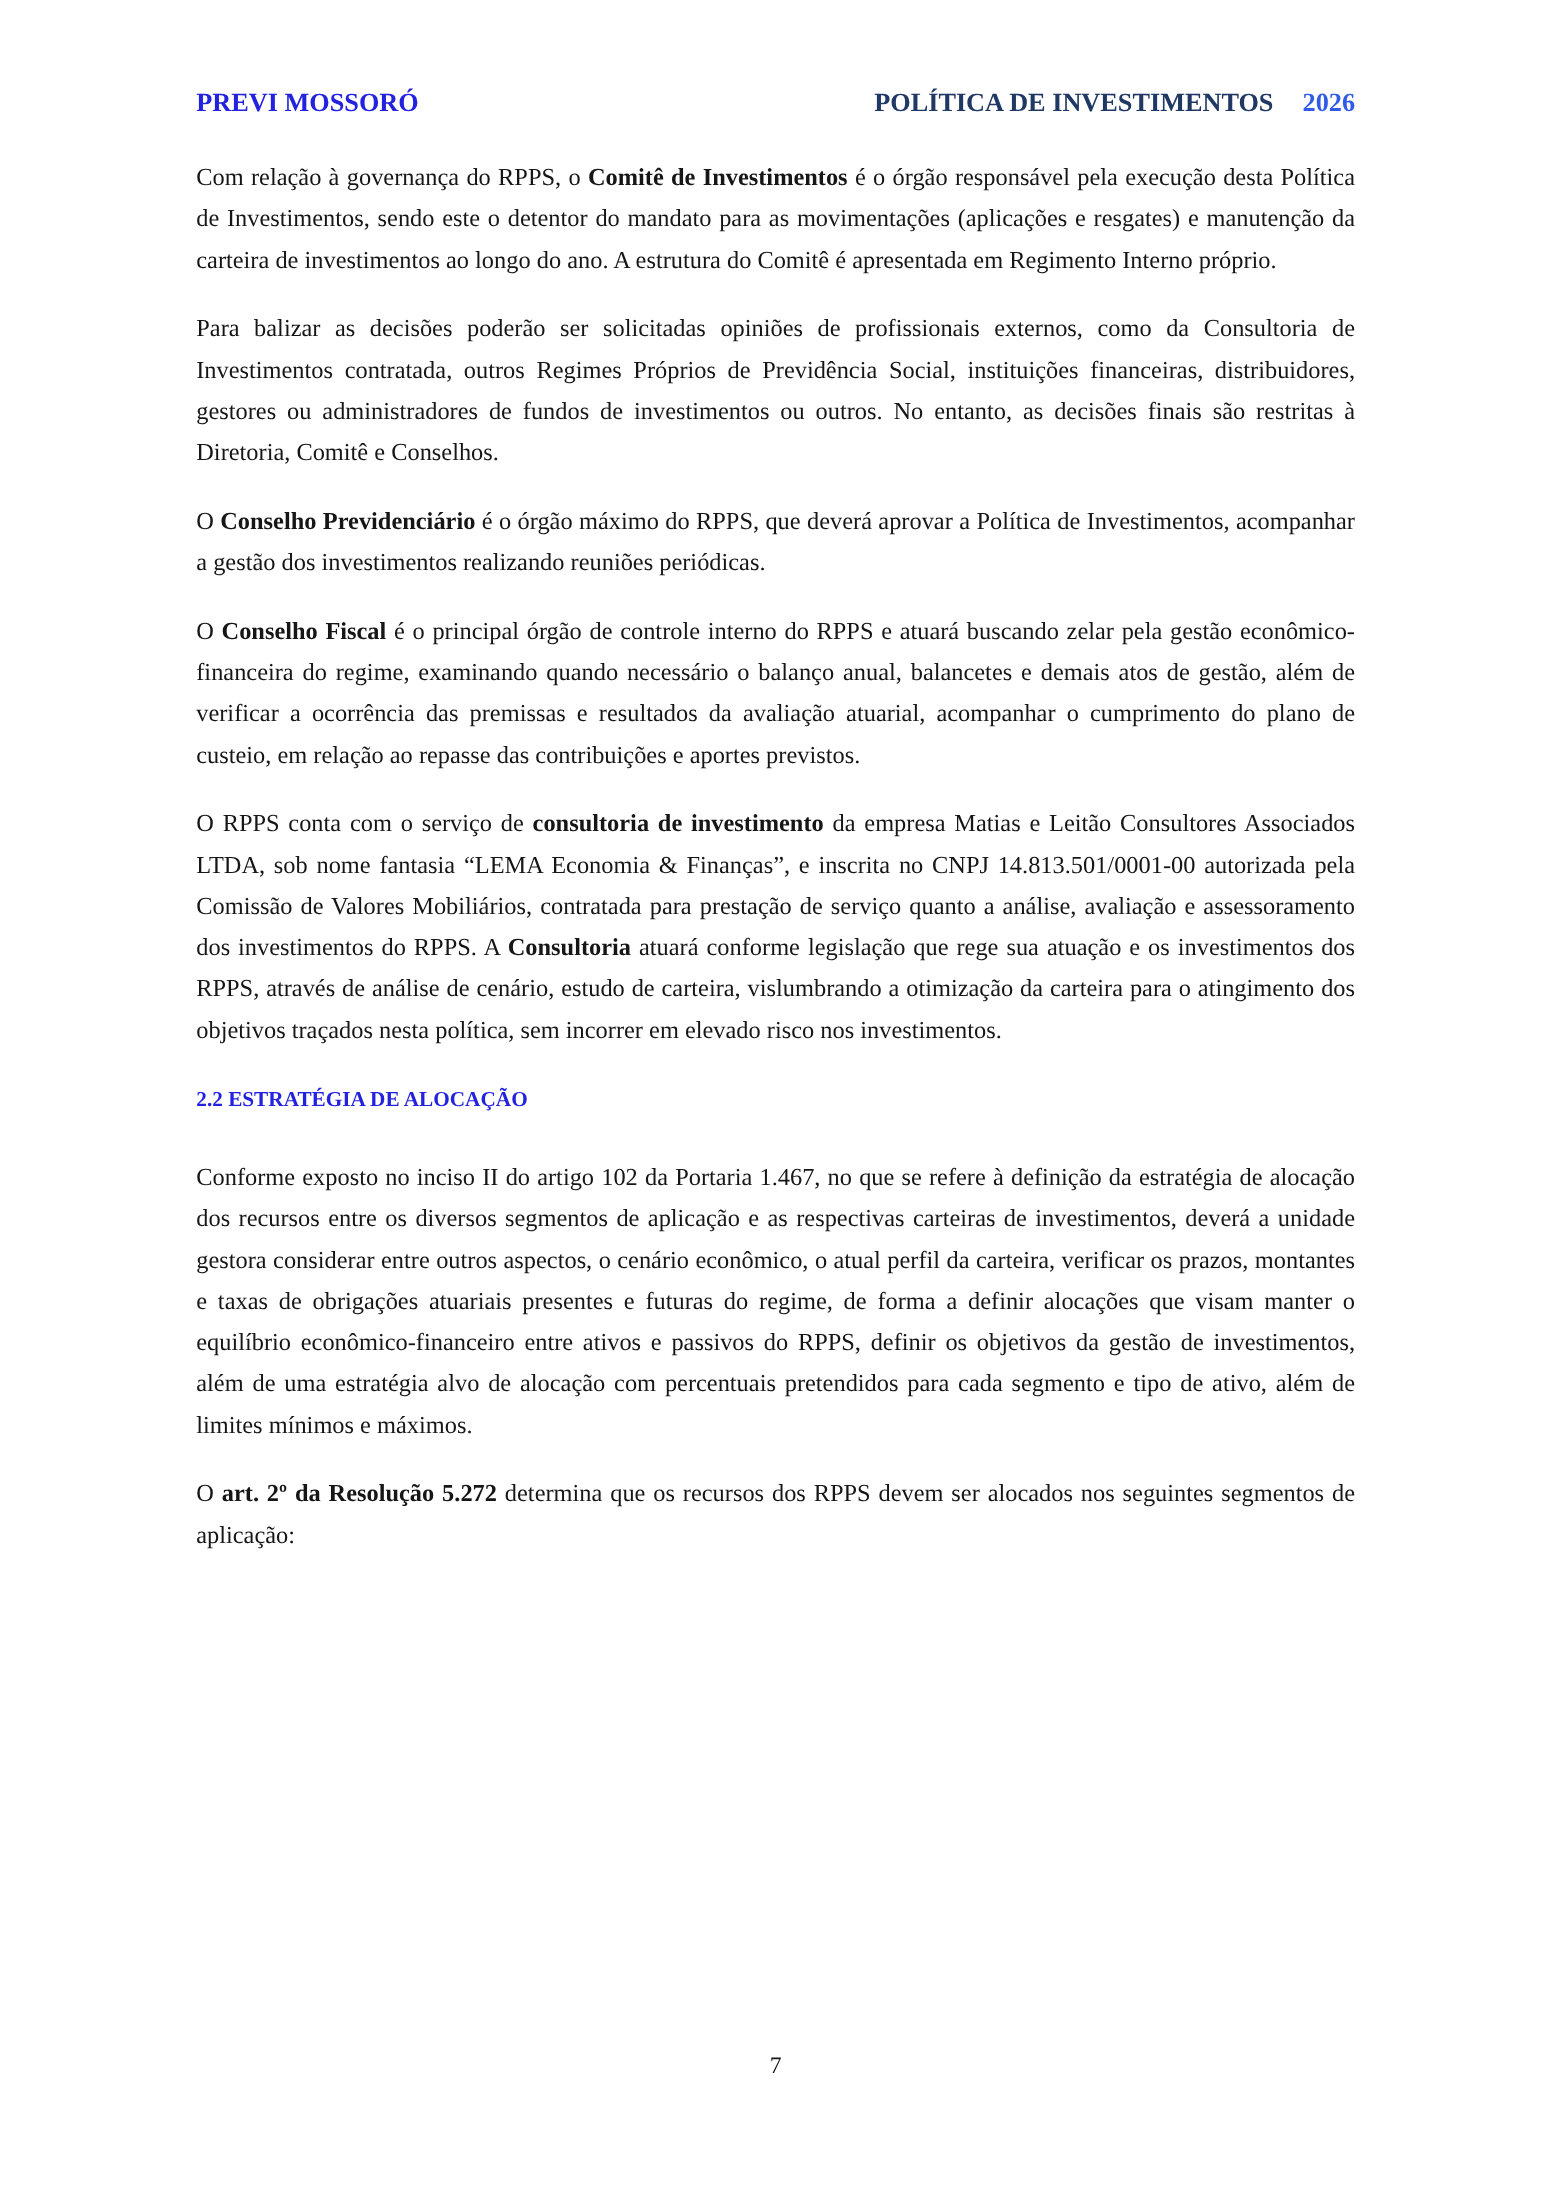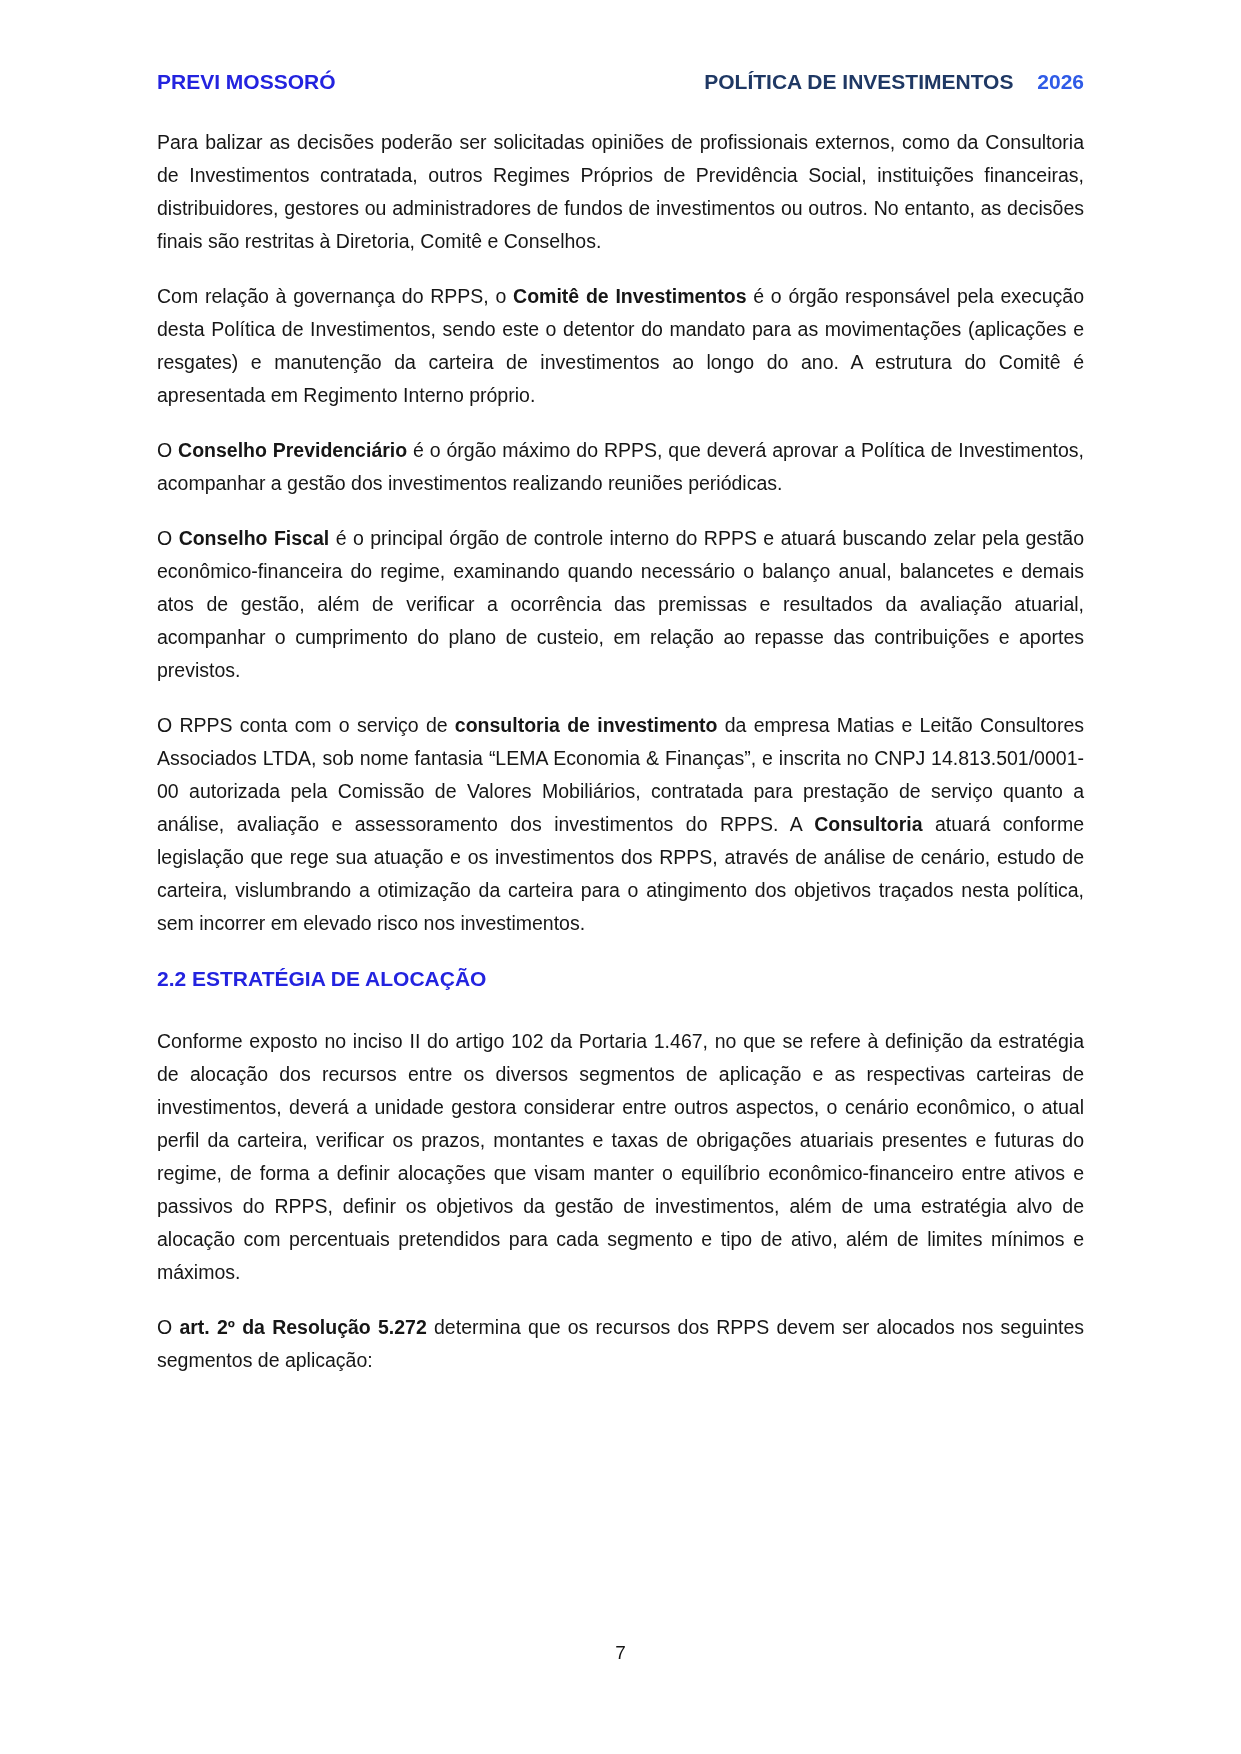--- a/index.html
+++ b/index.html
@@ -6,21 +6,21 @@
     margin: 0;
     padding: 0;
     background: #ffffff;
   }
   .page {
     position: relative;
     width: 1241px;
     height: 1754px;
     background: #ffffff;
     overflow: hidden;
-    font-family: Liberation Sans, sans-serif;
+    font-family: Liberation Serif, serif;
   }
   .page-header {
     position: absolute;
     left: 157px;
     right: 157px;
     top: 70px;
     display: flex;
     justify-content: space-between;
     align-items: baseline;
     font-weight: 700;
@@ -41,21 +41,21 @@
     line-height: 33px;
   }
   .doc-body p {
     margin: 0 0 22px 0;
     text-align: justify;
   }
   .doc-body p.indent {
   }
   .doc-body h2 {
     color: var(--accent-blue);
-    font-size: 21px;
+    font-size: 17px;
     line-height: 33px;
     font-weight: 700;
     margin: 16px 0 30px 0;
   }
   .doc-body b { font-weight: 700; }
 
   .page-footer {
     position: absolute;
     left: 0;
     right: 0;
@@ -72,22 +72,22 @@
 
   <header class="page-header">
     <span class="brand">PREVI MOSSORÓ</span>
     <span class="doc-title">
       <span>POLÍTICA DE INVESTIMENTOS</span>
       <span class="year">2026</span>
     </span>
   </header>
 
   <main class="doc-body" id="doc-body">
+      <p><span>Com relação à governança do RPPS, o </span><b>Comitê de Investimentos</b><span> é o órgão responsável pela execução desta Política de Investimentos, sendo este o detentor do mandato para as movimentações (aplicações e resgates) e manutenção da carteira de investimentos ao longo do ano. A estrutura do Comitê é apresentada em Regimento Interno próprio.</span></p>
       <p><span>Para balizar as decisões poderão ser solicitadas opiniões de profissionais externos, como da Consultoria de Investimentos contratada, outros Regimes Próprios de Previdência Social, instituições financeiras, distribuidores, gestores ou administradores de fundos de investimentos ou outros. No entanto, as decisões finais são restritas à Diretoria, Comitê e Conselhos.</span></p>
-      <p><span>Com relação à governança do RPPS, o </span><b>Comitê de Investimentos</b><span> é o órgão responsável pela execução desta Política de Investimentos, sendo este o detentor do mandato para as movimentações (aplicações e resgates) e manutenção da carteira de investimentos ao longo do ano. A estrutura do Comitê é apresentada em Regimento Interno próprio.</span></p>
       <p><span>O </span><b>Conselho Previdenciário</b><span> é o órgão máximo do RPPS, que deverá aprovar a Política de Investimentos, acompanhar a gestão dos investimentos realizando reuniões periódicas.</span></p>
       <p><span>O </span><b>Conselho Fiscal</b><span> é o principal órgão de controle interno do RPPS e atuará buscando zelar pela gestão econômico-financeira do regime, examinando quando necessário o balanço anual, balancetes e demais atos de gestão, além de verificar a ocorrência das premissas e resultados da avaliação atuarial, acompanhar o cumprimento do plano de custeio, em relação ao repasse das contribuições e aportes previstos.</span></p>
       <p><span>O RPPS conta com o serviço de </span><b>consultoria de investimento</b><span> da empresa Matias e Leitão Consultores Associados LTDA, sob nome fantasia “LEMA Economia &amp; Finanças”, e inscrita no CNPJ 14.813.501/0001-00 autorizada pela Comissão de Valores Mobiliários, contratada para prestação de serviço quanto a análise, avaliação e assessoramento dos investimentos do RPPS. A </span><b>Consultoria</b><span> atuará conforme legislação que rege sua atuação e os investimentos dos RPPS, através de análise de cenário, estudo de carteira, vislumbrando a otimização da carteira para o atingimento dos objetivos traçados nesta política, sem incorrer em elevado risco nos investimentos.</span></p>
       <h2>2.2 ESTRATÉGIA DE ALOCAÇÃO</h2>
       <p><span>Conforme exposto no inciso II do artigo 102 da Portaria 1.467, no que se refere à definição da estratégia de alocação dos recursos entre os diversos segmentos de aplicação e as respectivas carteiras de investimentos, deverá a unidade gestora considerar entre outros aspectos, o cenário econômico, o atual perfil da carteira, verificar os prazos, montantes e taxas de obrigações atuariais presentes e futuras do regime, de forma a definir alocações que visam manter o equilíbrio econômico-financeiro entre ativos e passivos do RPPS, definir os objetivos da gestão de investimentos, além de uma estratégia alvo de alocação com percentuais pretendidos para cada segmento e tipo de ativo, além de limites mínimos e máximos.</span></p>
       <p class="indent"><span>O </span><b>art. 2º da Resolução 5.272</b><span> determina que os recursos dos RPPS devem ser alocados nos seguintes segmentos de aplicação:</span></p>
     </main>
 
   <footer class="page-footer">
     <span>7</span>

